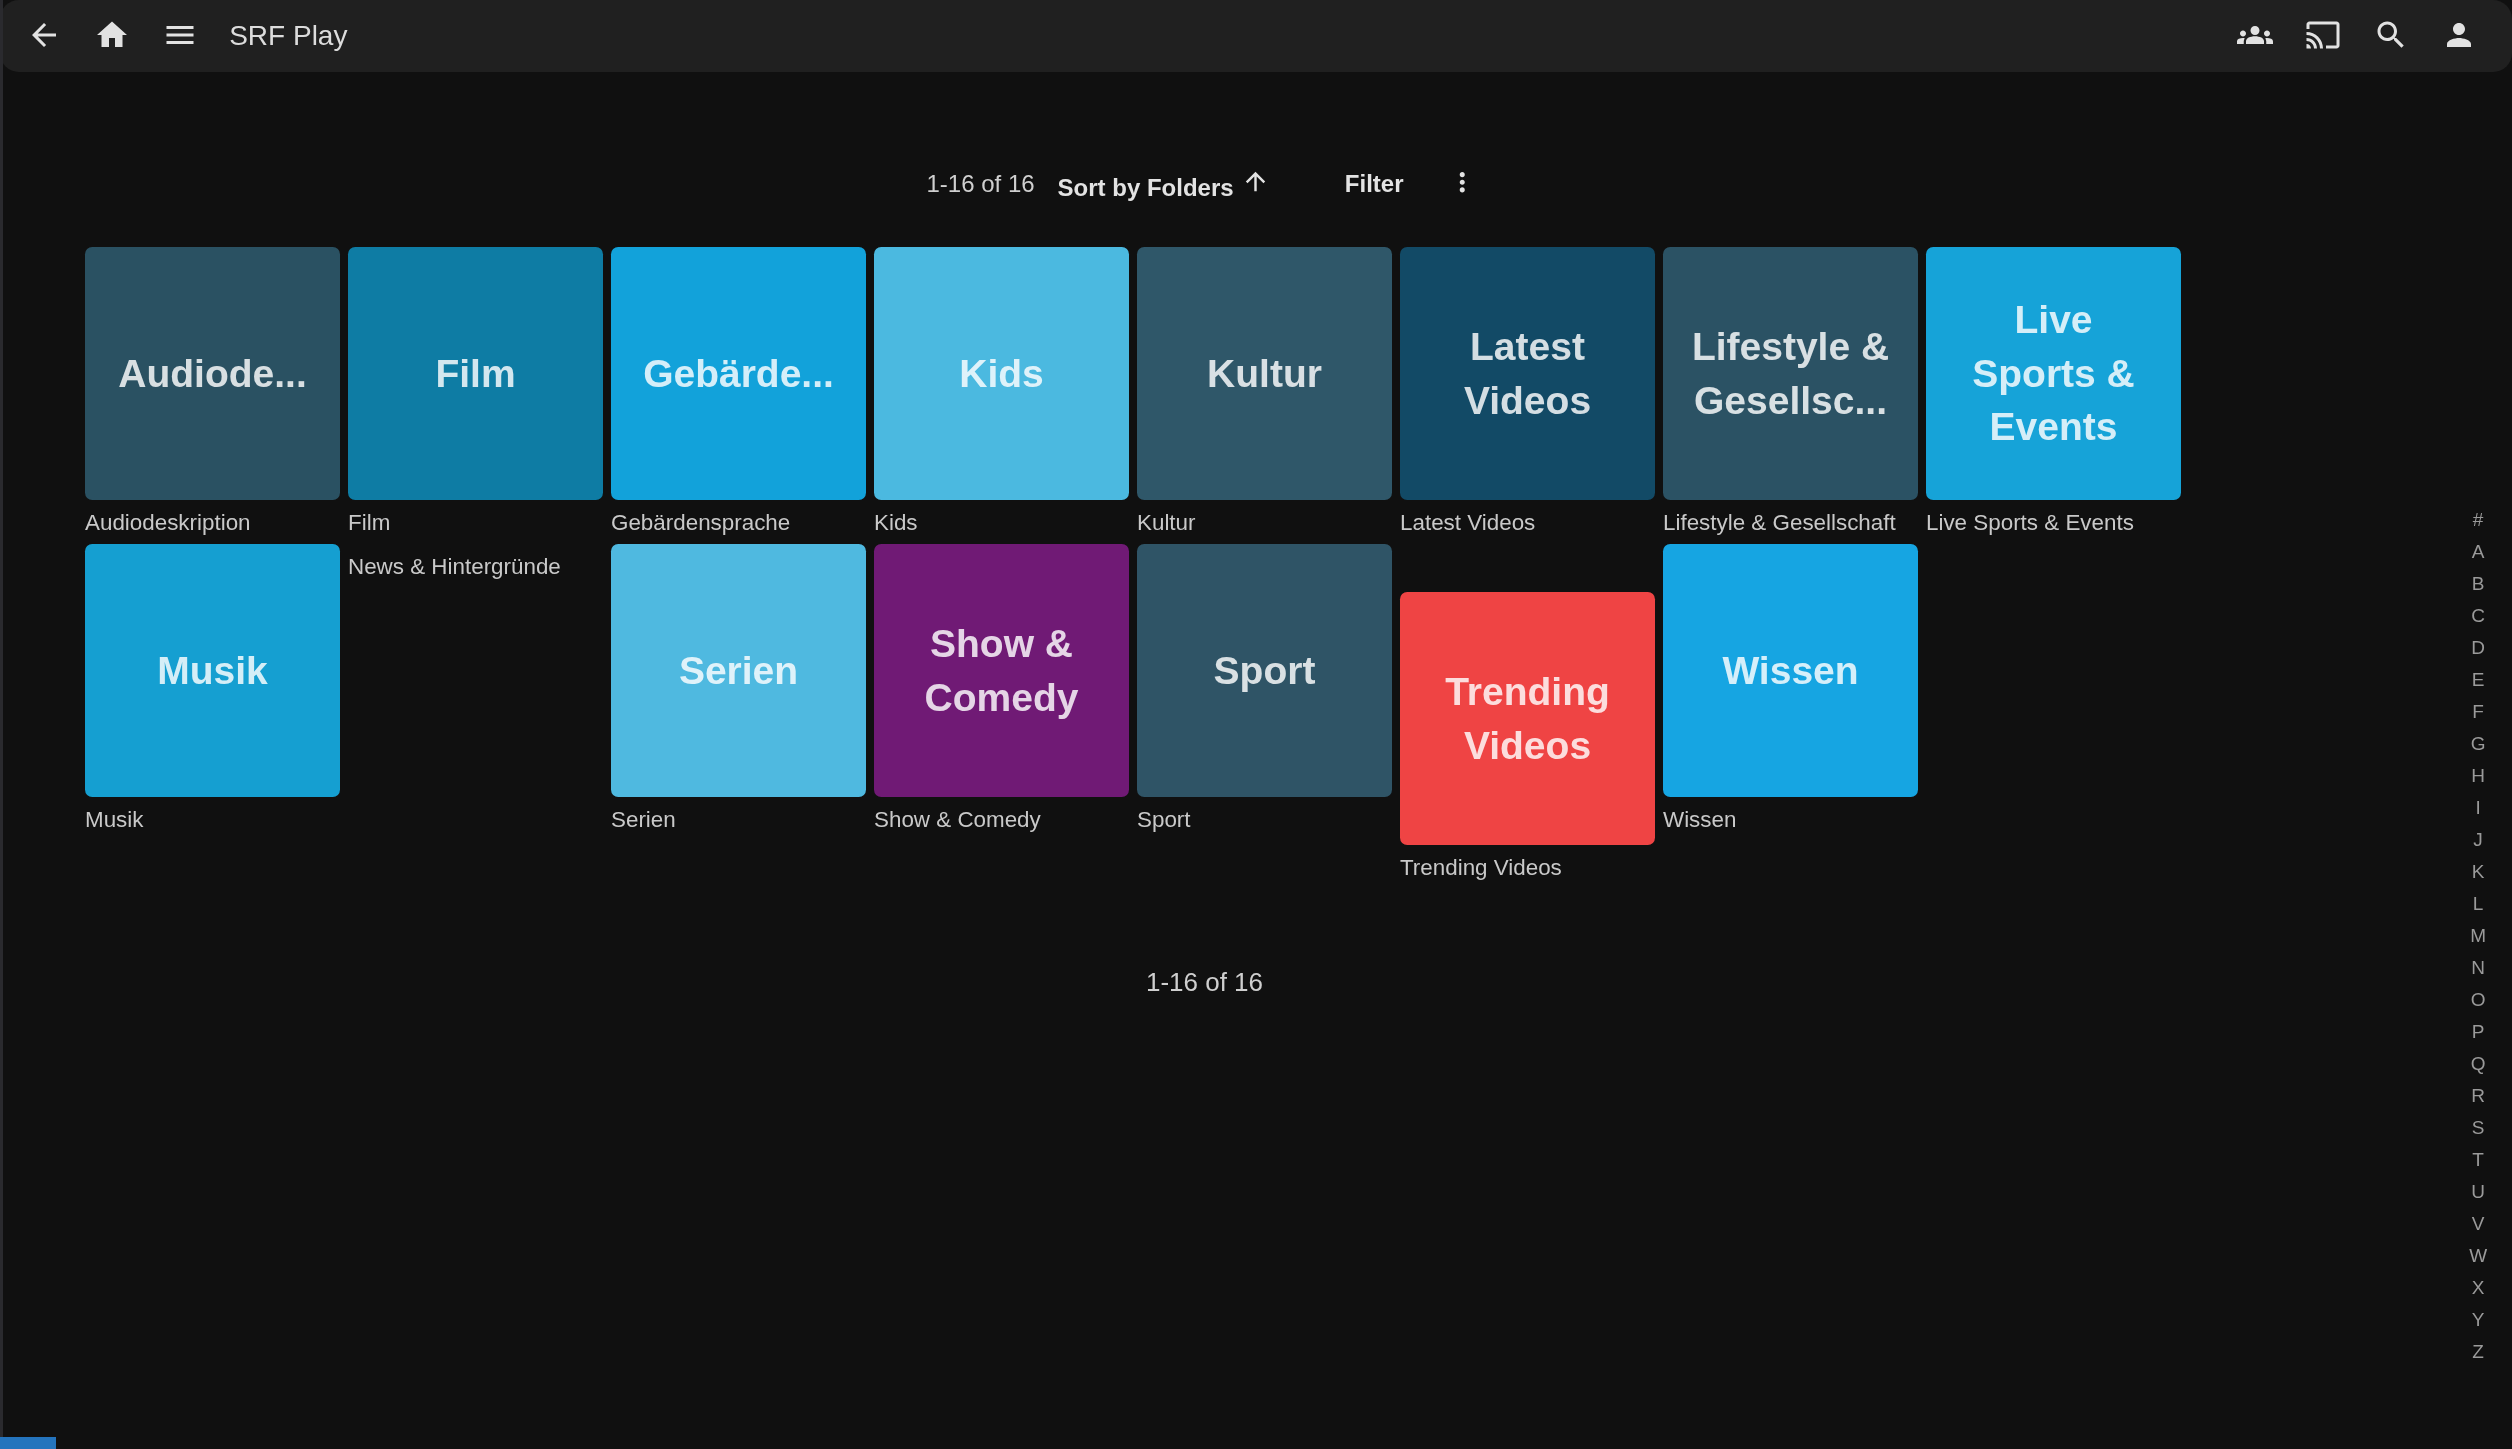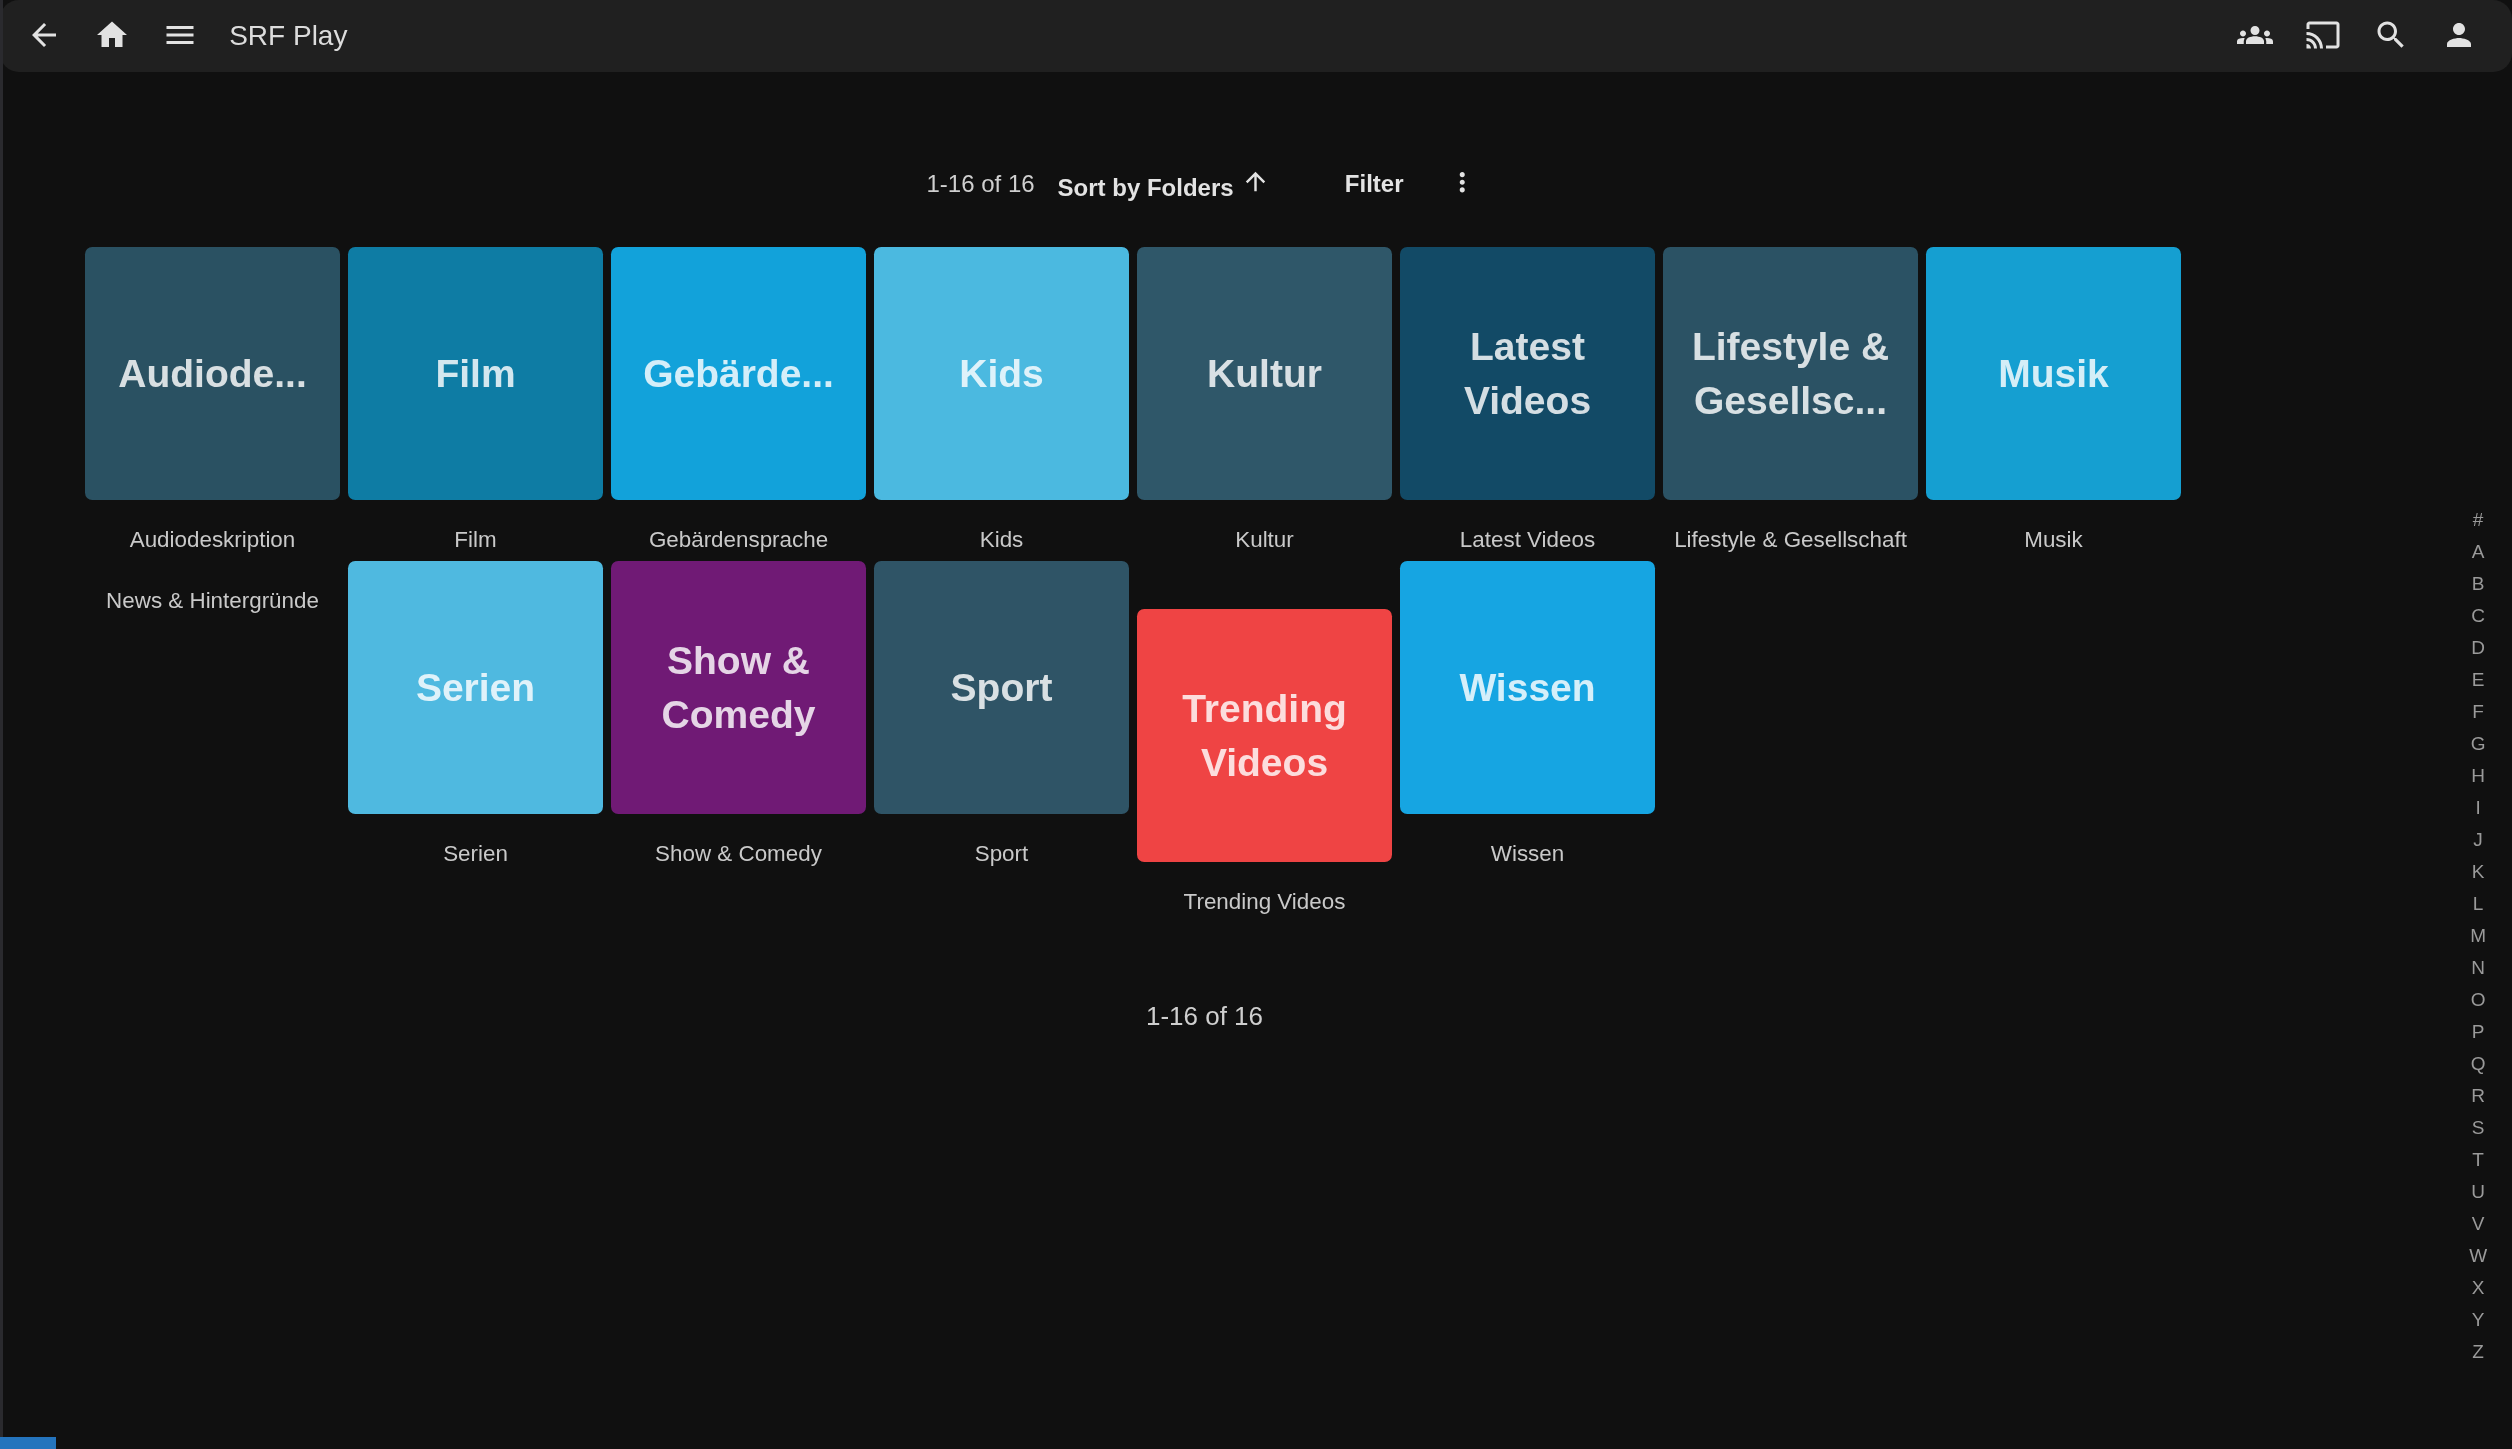--- a/index.html
+++ b/index.html
@@ -53,21 +53,21 @@
   .tile {
     width:255px; height:253px; border-radius:7.2px;
     display:flex; align-items:center; justify-content:center;
   }
   .tile-title {
     font-size:39px; font-weight:700; line-height:1.38;
     color:rgba(255,255,255,0.82);
     text-align:center; white-space:pre-line; padding:0 10.8px;
   }
   .tile-label {
-    margin-top:26px; text-align:center;
+    margin-top:9px; 
     font-size:22.4px; line-height:27px; color:#c9c9c9;
     white-space:nowrap; overflow:hidden;
   }
   
   .footer-count { margin-top:86px; text-align:center; font-size:26px; color:#cfcfcf; }
   
   .alpha {
     position:absolute; right:14.4px; top:504px;
     display:flex; flex-direction:column; align-items:center;
   }
@@ -205,20 +205,28 @@
   </div>
 
   <div class="cell">
     <div class="tile" style="background: rgb(43, 82, 100);">
       <span class="tile-title">Lifestyle &amp;
 Gesellsc...</span>
     </div>
     <div class="tile-label">Lifestyle &amp; Gesellschaft</div>
   </div>
 
+  <div class="cell">
+    <div class="tile" style="background: rgb(22, 163, 216);">
+      <span class="tile-title">Live
+Sports &amp;
+Events</span>
+    </div>
+    <div class="tile-label">Live Sports &amp; Events</div>
+  </div>
 
   <div class="cell">
     <div class="tile" style="background: rgb(21, 159, 209);">
       <span class="tile-title">Musik</span>
     </div>
     <div class="tile-label">Musik</div>
   </div>
 
   <div class="cell">
     <div class="tile-label">News &amp; Hintergründe</div>

